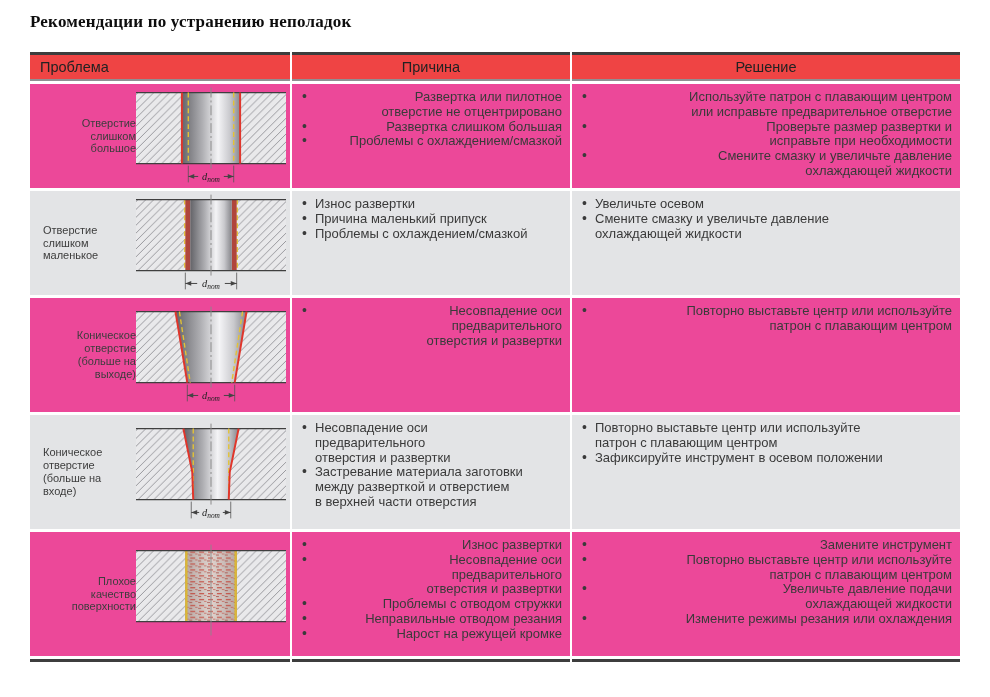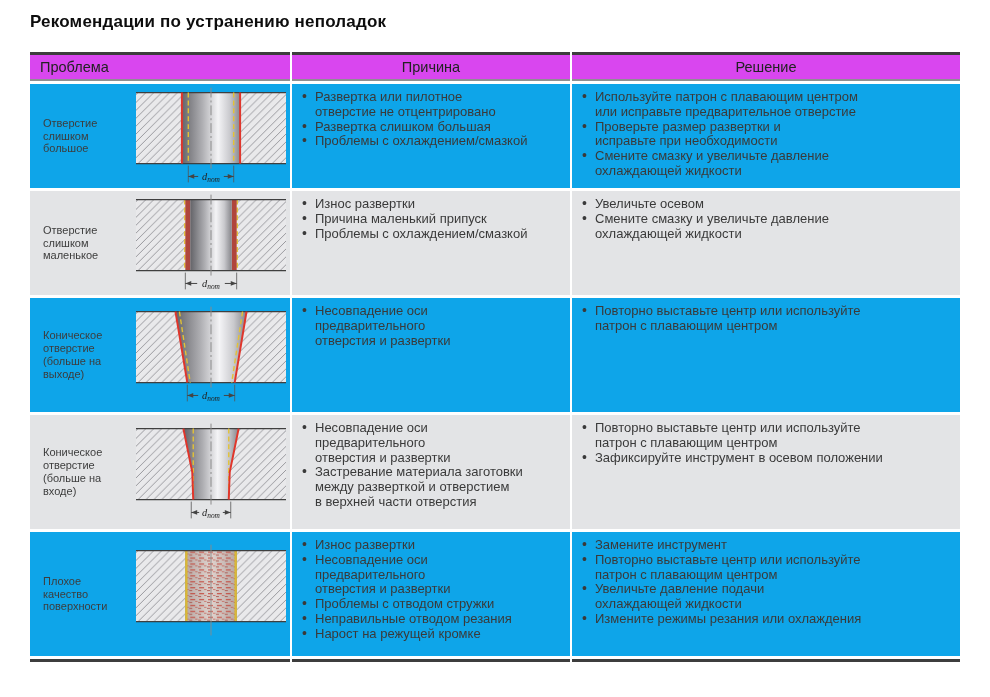--- a/index.html
+++ b/index.html
@@ -1,30 +1,30 @@
 <!DOCTYPE html>
 <html><head>
 <meta charset="utf-8">
 <style>
   html,body{margin:0;padding:0;background:#ffffff;}
   body{width:990px;height:697px;font-family:"Liberation Sans",sans-serif;color:#3a3a3a;overflow:hidden;}
   .page{padding:10px 0 0 30px;}
-  .title{font-size:17px;font-weight:700;color:#0d0d0d;margin:2px 0 20px 0;letter-spacing:.2px;}
+  .title{font-size:17px;font-weight:700;color:#0d0d0d;margin:2px 0 20px 0;letter-spacing:.2px;font-family:Liberation Serif, serif;}
   .table{width:930px;}
   .grid{display:grid;grid-template-columns:260px 278px 388px;column-gap:2px;}
   
-  .hdr-cell{background:#d946ef;height:24px;display:flex;align-items:center;
+  .hdr-cell{background:#ef4444;height:24px;display:flex;align-items:center;
             border-top:3px solid #3d3d3d;border-bottom:2px solid #8f8f92;
             font-size:14.5px;color:#222;}
   .hdr-left{padding-left:10px;}
   .hdr-center{justify-content:center;}
   
   .row{margin-top:3px;}
   .cell{box-sizing:border-box;font-size:13px;line-height:1.14;padding:6px 8px 6px 10px;}
-  .bg-dark{background:#0ea5e9;}
+  .bg-dark{background:#ec4899;text-align:right;}
   .bg-light{background:#e3e4e6;}
   .r1 .cell,.r2 .cell{min-height:104px;}
   .r3 .cell,.r4 .cell{min-height:114px;}
   .r5 .cell{min-height:124px;}
   .problem-cell{display:flex;align-items:center;padding:2px 0 2px 0;}
   .problem-label{width:100px;padding-left:13px;font-size:11px;color:#3d3d3d;line-height:1.18;white-space:pre-line;}
   .diagram-wrap{margin-left:auto;line-height:0;padding-right:4px;}
   ul.bullets{list-style:none;margin:0;padding:0;}
   ul.bullets li{position:relative;padding-left:13px;margin:0;white-space:pre-line;}
   ul.bullets li::before{content:"\2022";position:absolute;left:0;top:-1px;font-size:14px;color:#3a3a3a;}

